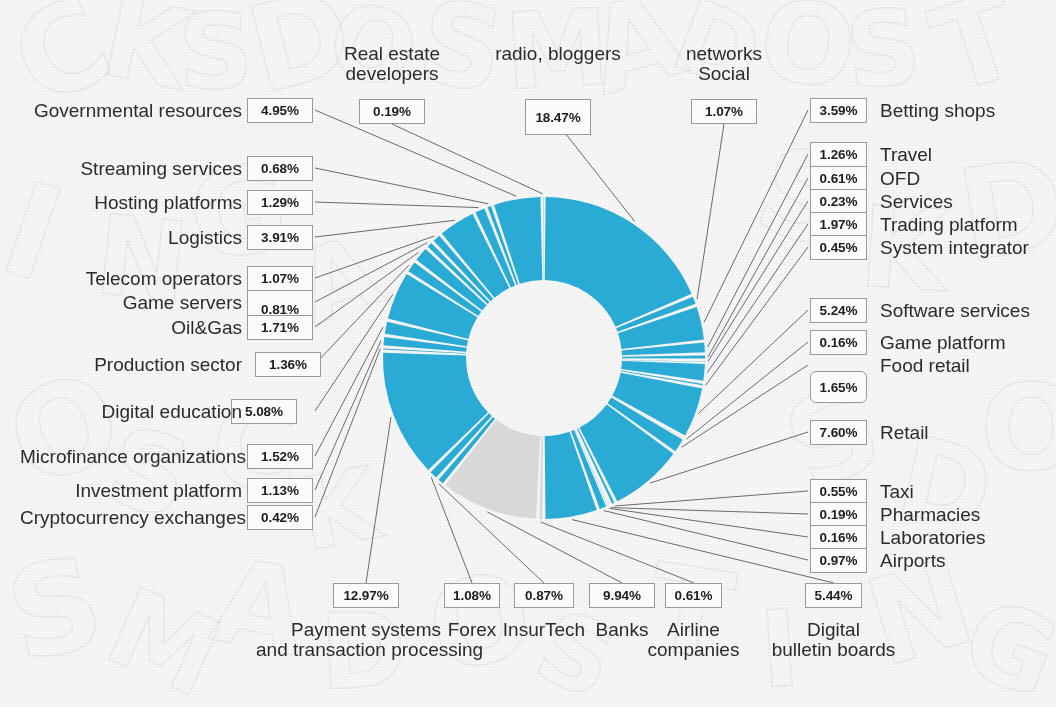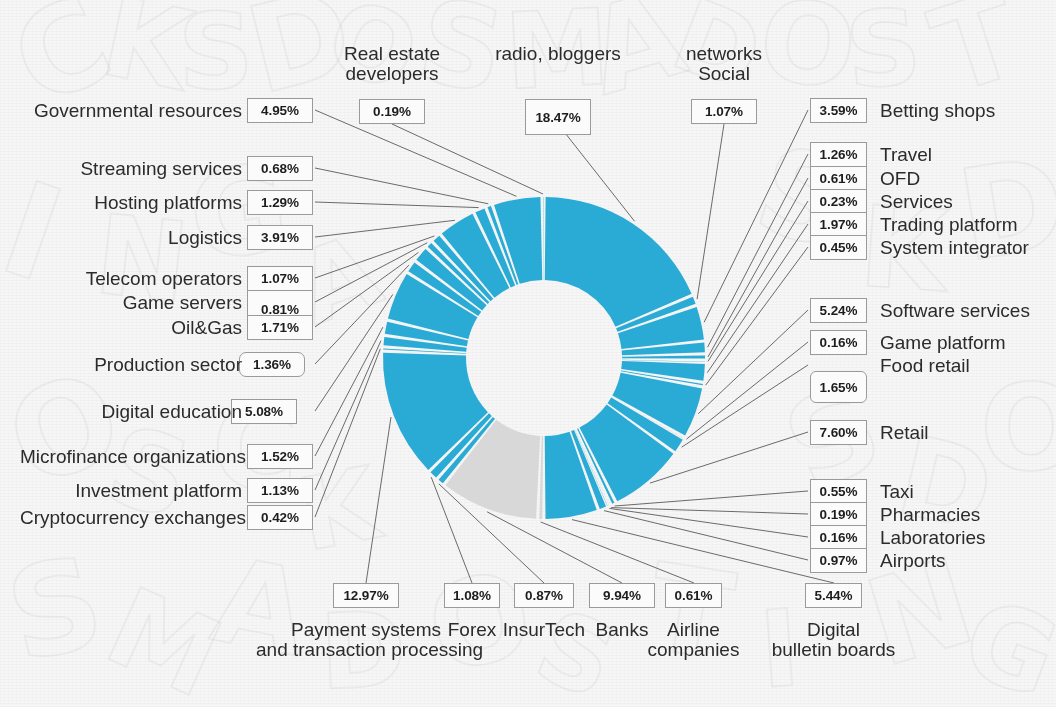--- a/index.html
+++ b/index.html
@@ -184,21 +184,21 @@
   </svg>
 
   <div id="boxes">
       <div class="vbox" style="left: 247px; top: 98px; width: 66px; height: 25px;">4.95%</div>
       <div class="vbox" style="left: 247px; top: 156px; width: 66px; height: 25px;">0.68%</div>
       <div class="vbox" style="left: 247px; top: 190px; width: 66px; height: 25px;">1.29%</div>
       <div class="vbox" style="left: 247px; top: 225px; width: 66px; height: 25px;">3.91%</div>
       <div class="vbox" style="left: 247px; top: 266px; width: 66px; height: 25px;">1.07%</div>
       <div class="vbox" style="left: 247px; top: 290px; width: 66px; height: 38px;">0.81%</div>
       <div class="vbox" style="left: 247px; top: 315px; width: 66px; height: 25px;">1.71%</div>
-      <div class="vbox" style="left: 239px; top: 352px; width: 66px; height: 25px; border-radius: 7px;">1.36%</div>
+      <div class="vbox" style="left: 255px; top: 352px; width: 66px; height: 25px;">1.36%</div>
       <div class="vbox" style="left: 231px; top: 399px; width: 66px; height: 25px;">5.08%</div>
       <div class="vbox" style="left: 247px; top: 444px; width: 66px; height: 25px;">1.52%</div>
       <div class="vbox" style="left: 247px; top: 478px; width: 66px; height: 25px;">1.13%</div>
       <div class="vbox" style="left: 247px; top: 505px; width: 66px; height: 25px;">0.42%</div>
       <div class="vbox" style="left: 810px; top: 98px; width: 57px; height: 25px;">3.59%</div>
       <div class="vbox" style="left: 810px; top: 142px; width: 57px; height: 25px;">1.26%</div>
       <div class="vbox" style="left: 810px; top: 166px; width: 57px; height: 25px;">0.61%</div>
       <div class="vbox" style="left: 810px; top: 189px; width: 57px; height: 25px;">0.23%</div>
       <div class="vbox" style="left: 810px; top: 212px; width: 57px; height: 25px;">1.97%</div>
       <div class="vbox" style="left: 810px; top: 235px; width: 57px; height: 25px;">0.45%</div>

